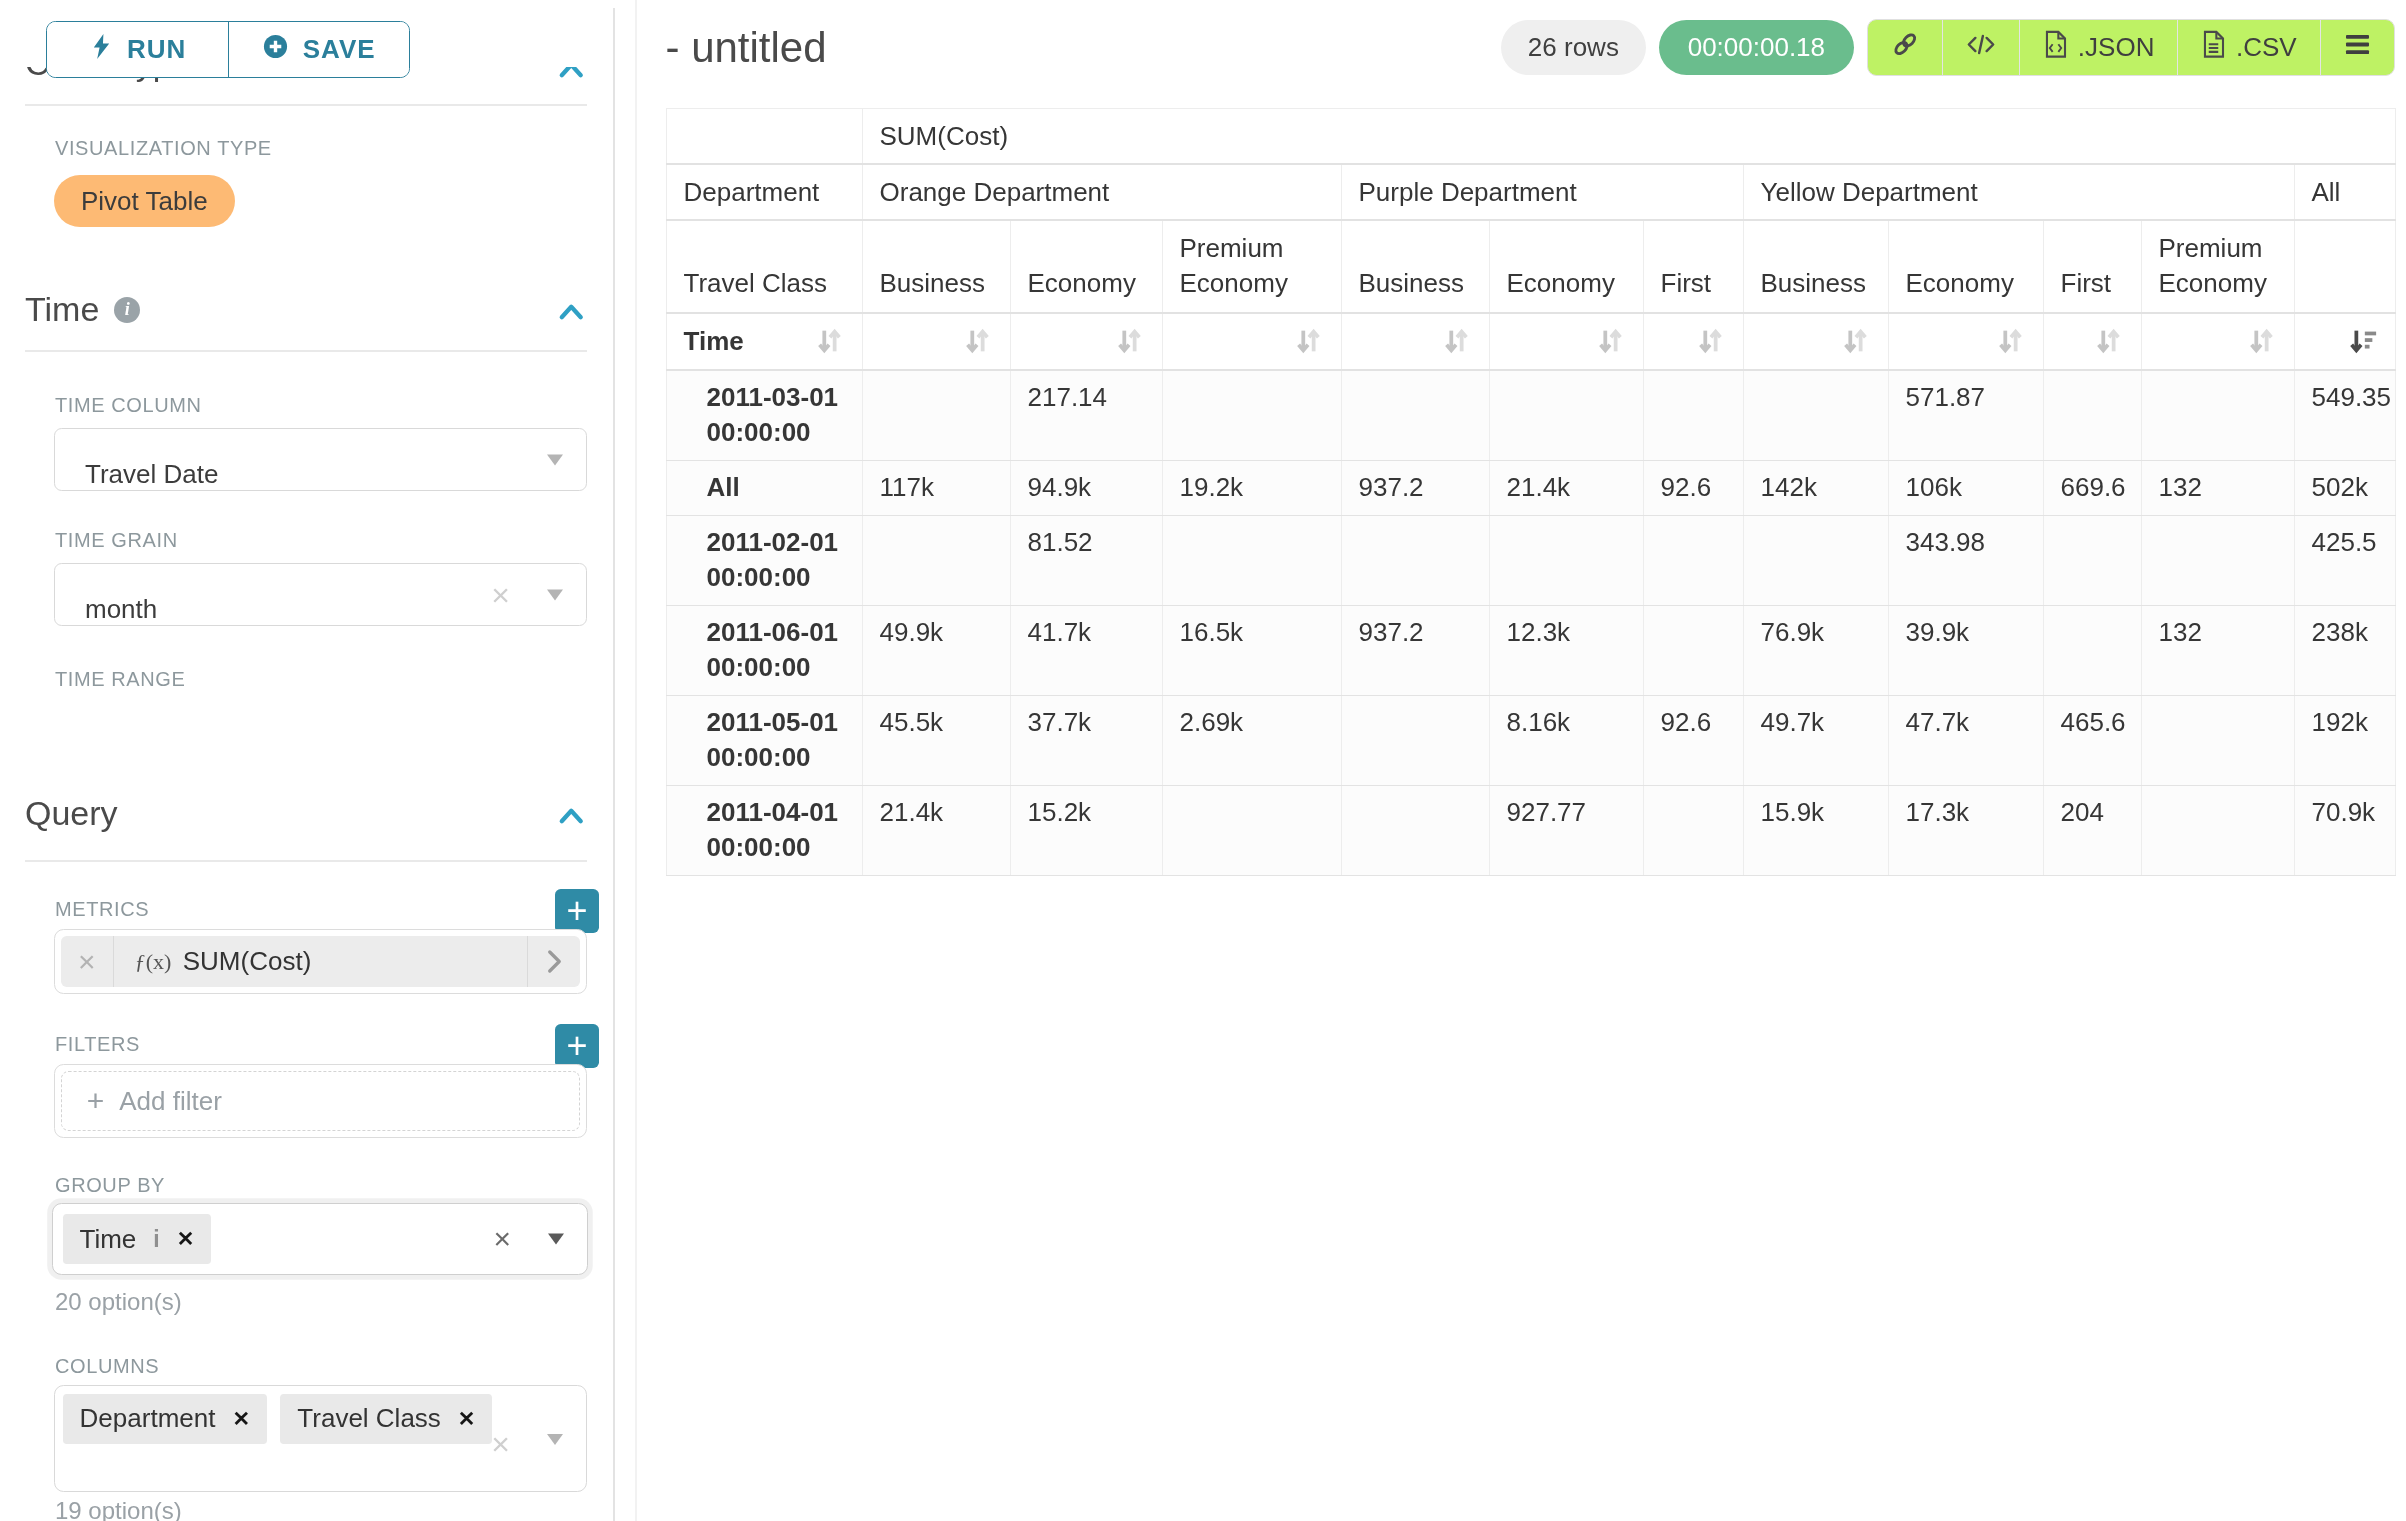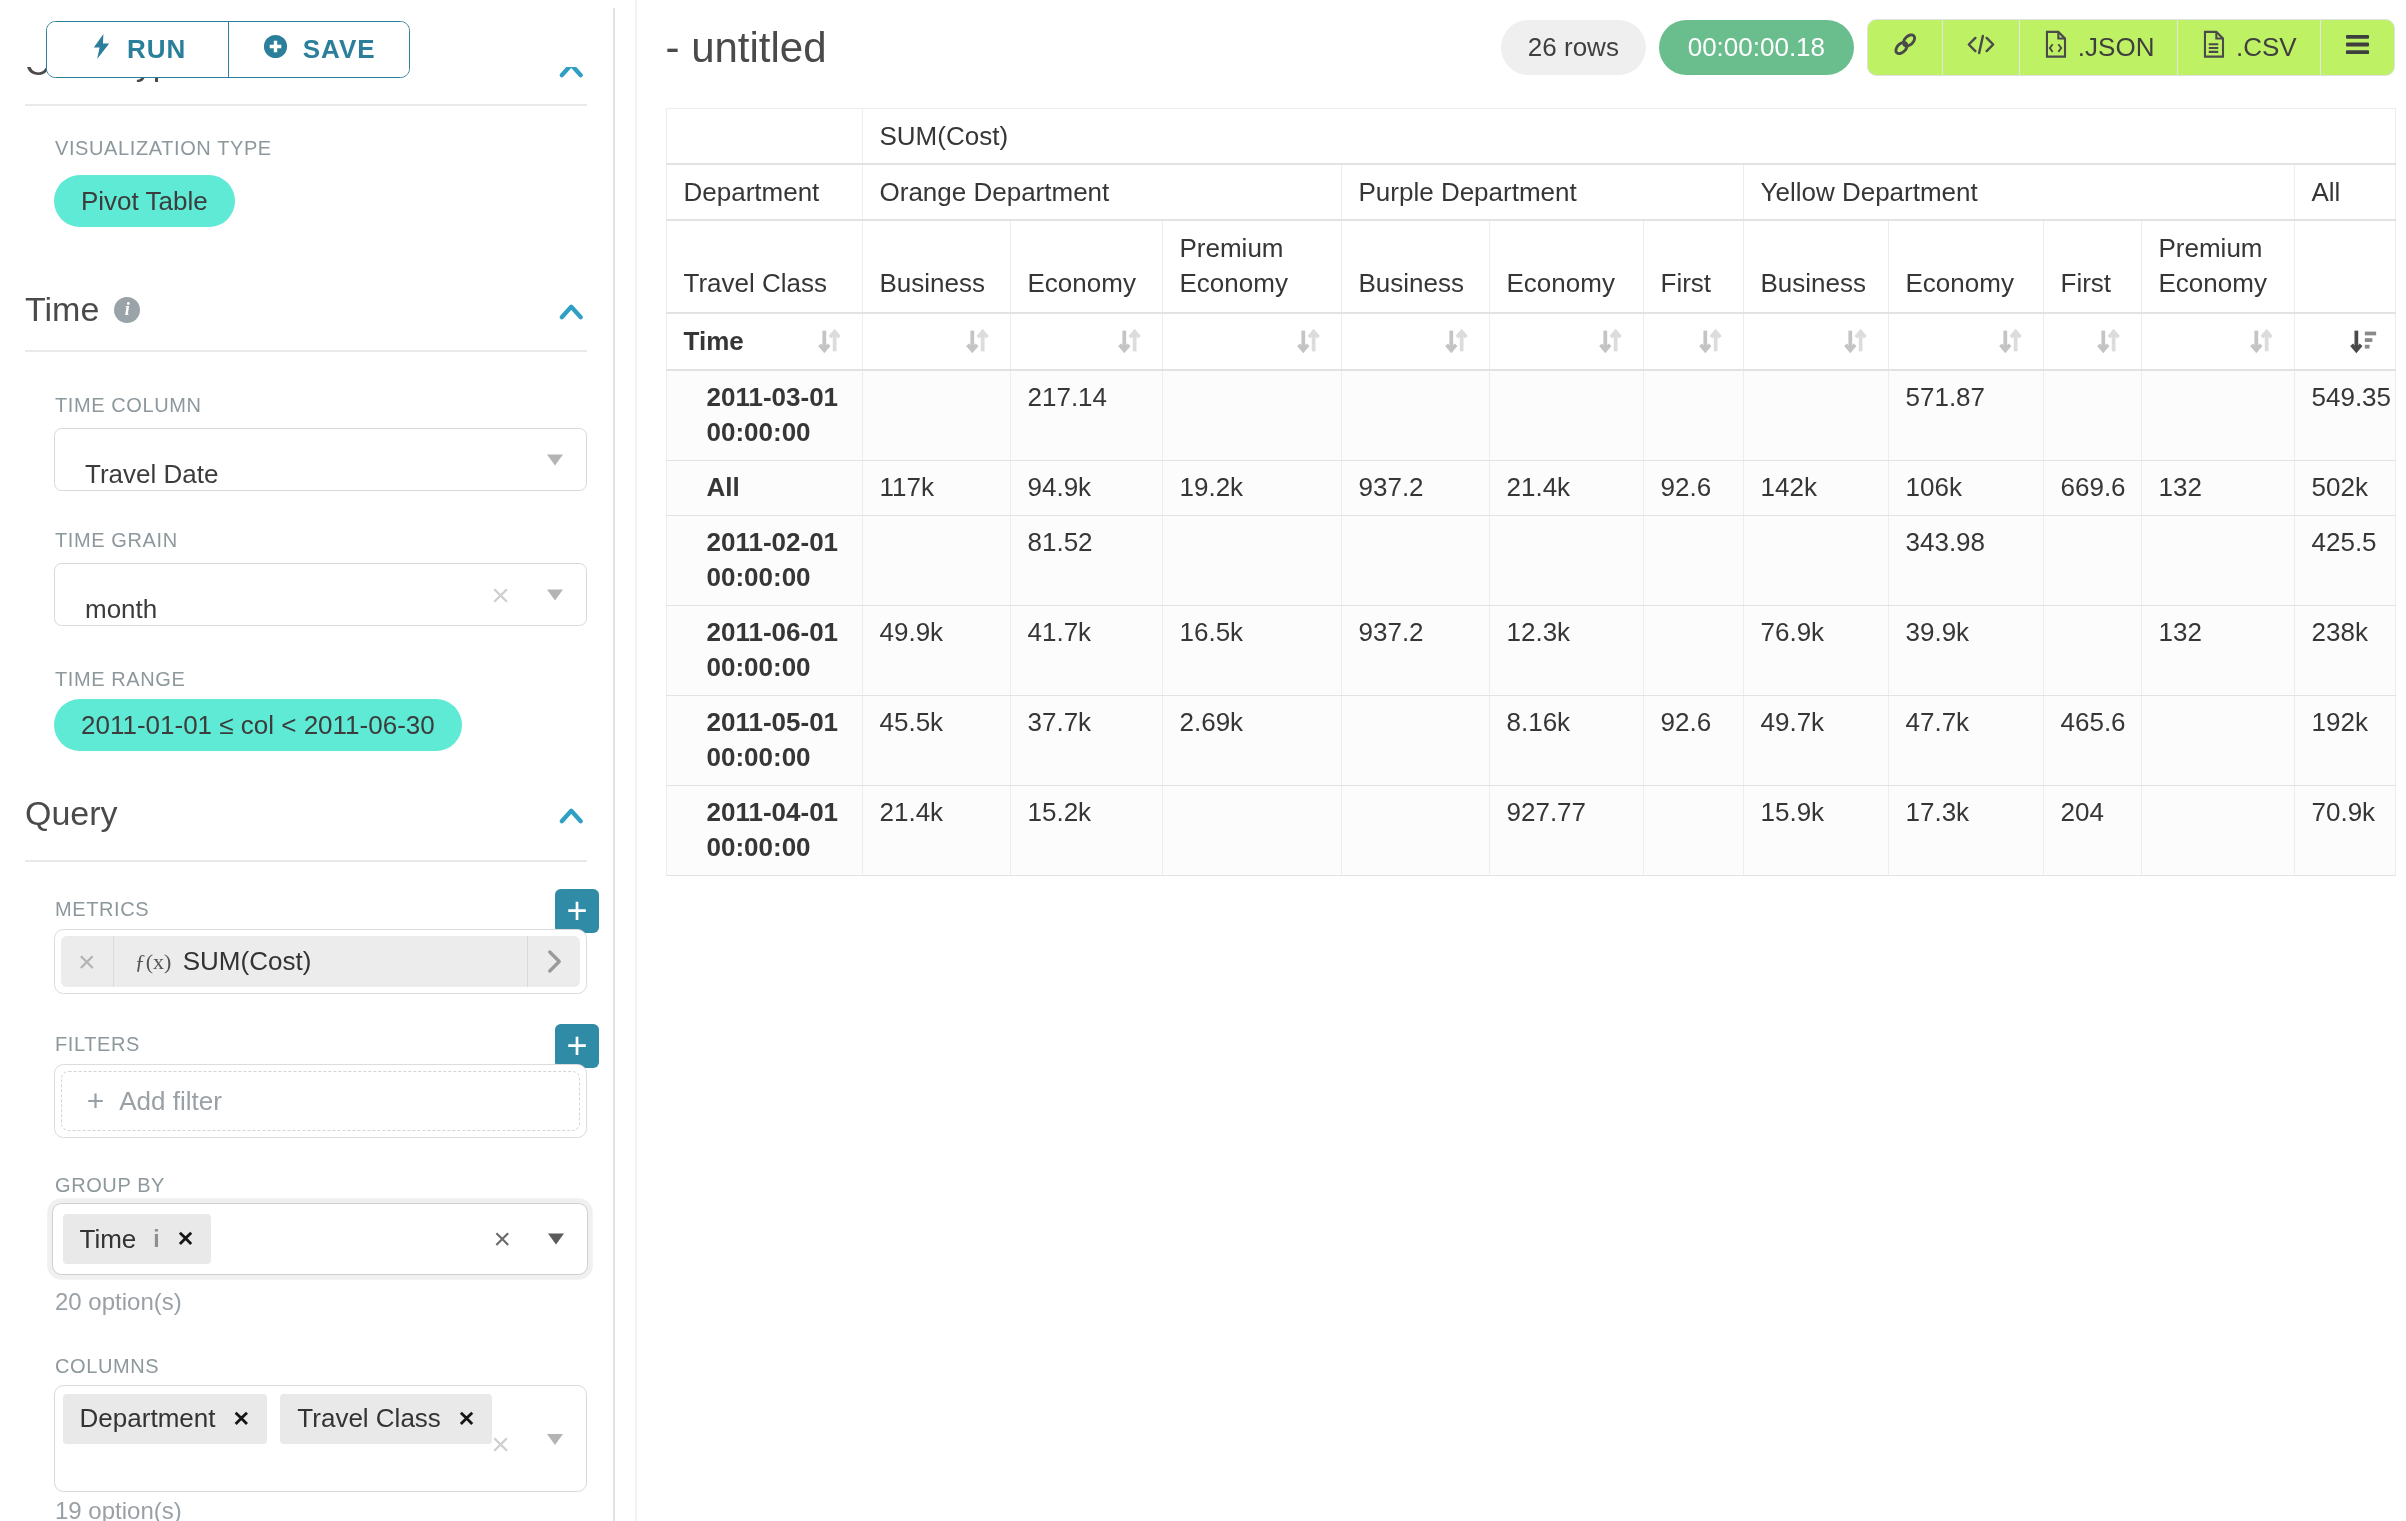--- a/index.html
+++ b/index.html
@@ -24,21 +24,21 @@
 
   .hr{ position:absolute; left:25px; width:562px; height:1.9px; background:#e9e9e9; }
   .side-label{ position:absolute; left:55px; font-size:20px; color:#8d989d; letter-spacing:0.6px; }
   .section-heading{ position:absolute; left:25px; font-size:34px; color:#4a4a4a;
     display:flex; align-items:center; gap:15px; }
   .sec-caret{ position:absolute; right:28.5px; }
   .info-dot{ display:inline-flex; width:26px; height:26px; border-radius:50%; background:#9aa3a8;
     color:#fff; align-items:center; justify-content:center;
     font-family:"Liberation Serif", serif; font-style:italic; font-weight:700; font-size:18px; }
 
-  .pill{ position:absolute; left:54px; background:#5eead4; border-radius:27px;
+  .pill{ position:absolute; left:54px; background:#fdba74; border-radius:27px;
     font-size:26px; color:#3c3c3c; padding:10.5px 27px; white-space:nowrap; }
 
   .selectbox{ position:absolute; left:54px; width:533px; height:63px; border:1.9px solid #d9d9d9;
     border-radius:7.6px; background:#fff; display:flex; align-items:flex-end; }
   .selectbox .val{ margin-left:30px; font-size:26px; color:#3c3c3c; }
   .sel-caret{ position:absolute; right:23px; top:50%; transform:translateY(-50%); width:0; height:0;
     border-left:8.6px solid transparent; border-right:8.6px solid transparent; border-top:11.4px solid #b4b4b4; }
   .sel-caret.dark{ border-top-color:#5a5a5a; }
   .sel-clear{ position:absolute; right:76px; top:50%; transform:translateY(-50%);
     font-size:32px; color:#cfcfcf; line-height:1; }
@@ -166,21 +166,20 @@
   </div>
 
   <div class="side-label" style="top:521px">TIME GRAIN</div>
   <div class="selectbox" style="top:555px">
     <span class="val">month</span>
     <span class="sel-clear">×</span>
     <span class="sel-caret"></span>
   </div>
 
   <div class="side-label" style="top:660px">TIME RANGE</div>
-  <div class="pill" style="top:691px">2011-01-01 ≤ col &lt; 2011-06-30</div>
 
   <div class="section-heading" style="top:786px">
     <span>Query</span>
   </div>
   <span class="sec-caret" style="top:795px; position:absolute;">
     <svg width="28.5" height="25" viewBox="0 0 30 26">
         <polyline points="5,19 15,8 25,19" fill="none" stroke="var(--caret)" stroke-width="4.5" stroke-linecap="round" stroke-linejoin="round"></polyline>
       </svg>
   </span>
   <div class="hr" style="top:852px"></div>

